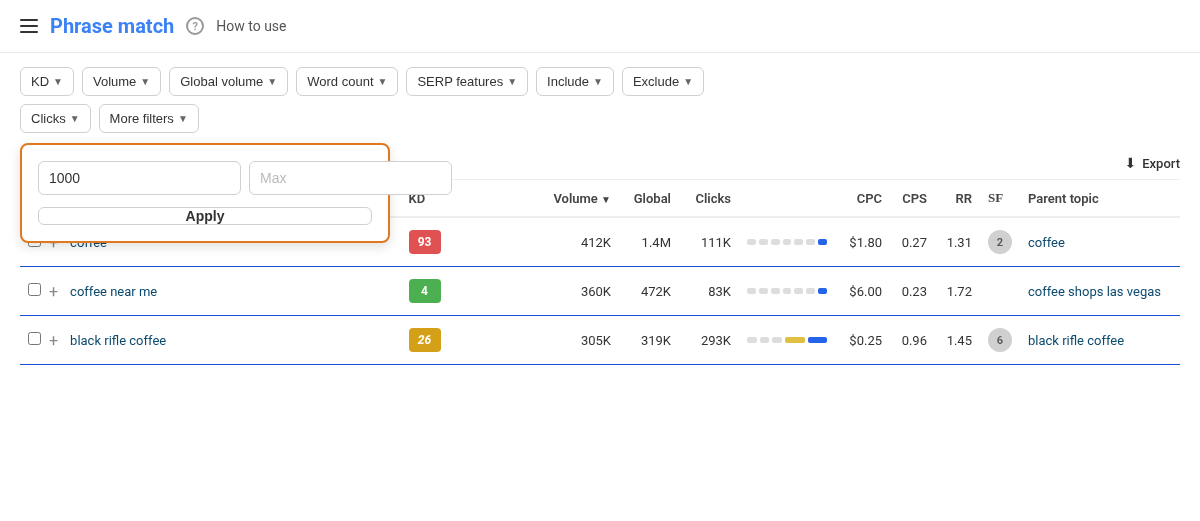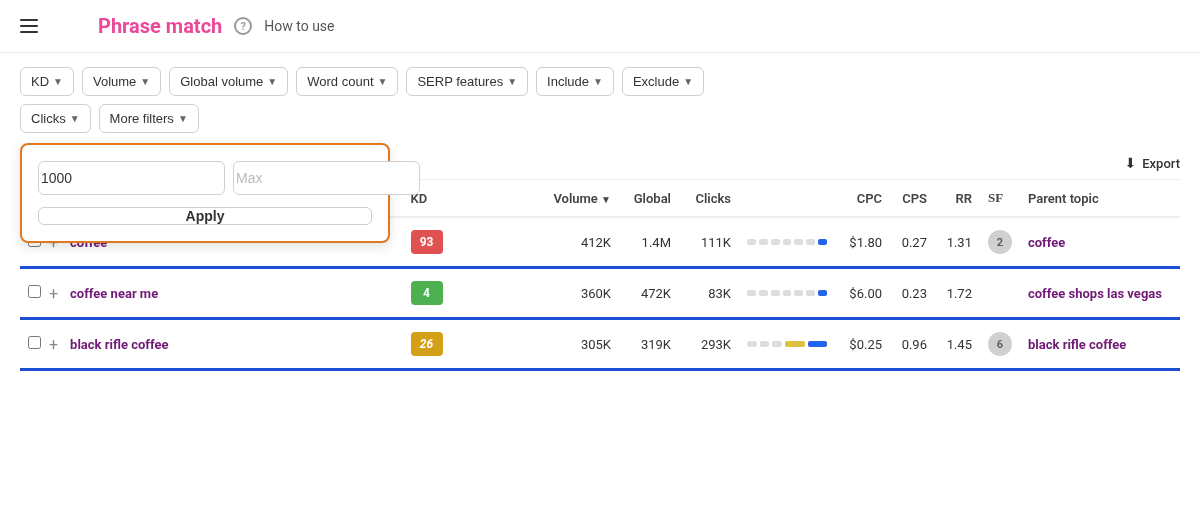--- a/index.html
+++ b/index.html
@@ -34,22 +34,21 @@
     .hamburger-icon span {
       display: block;
       width: 18px;
       height: 2px;
       background: #333;
       border-radius: 1px;
     }
     .page-title {
       font-size: 20px;
       font-weight: 700;
-      color: #ec4899;
-      margin-left: 48px;
+      color: #3b82f6;
     }
     .help-icon {
       width: 18px;
       height: 18px;
       border-radius: 50%;
       border: 2px solid #999;
       display: inline-flex;
       align-items: center;
       justify-content: center;
       font-size: 11px;
@@ -113,21 +112,21 @@
     }
     .filter-inputs {
       display: flex;
       gap: 8px;
       margin-bottom: 12px;
     }
     .filter-input {
       flex: 1;
       border: 1px solid #d0d0d0;
       border-radius: 6px;
-      padding: 8px 2px;
+      padding: 8px 10px;
       font-size: 14px;
       color: #333;
       outline: none;
     }
     .filter-input::placeholder {
       color: #bbb;
     }
     .apply-btn {
       width: 100%;
       background: #fff;
@@ -172,44 +171,44 @@
       text-align: left;
       font-size: 13px;
       font-weight: 600;
       color: #444;
       padding: 10px 8px;
       border-bottom: 2px solid #eee;
       white-space: nowrap;
     }
     thead th.right { text-align: right; }
     tbody tr {
-      border-bottom: 3px solid #1d4ed8;
+      border-bottom: 1px solid #1d4ed8;
     }
     tbody td {
       padding: 12px 8px;
       font-size: 13px;
       color: #333;
       vertical-align: middle;
     }
     tbody td.right { text-align: right; }
     .checkbox-cell {
       width: 20px;
       padding-right: 4px;
     }
     .add-cell {
       width: 16px;
       color: #888;
       cursor: pointer;
       font-size: 16px;
       padding: 0 4px;
     }
     .keyword-link {
-      color: #701a75;
+      color: #0c4a6e;
       text-decoration: none;
-      font-weight: 700;
+      font-weight: 400;
     }
     .kd-badge {
       display: inline-flex;
       align-items: center;
       justify-content: center;
       width: 32px;
       height: 24px;
       border-radius: 4px;
       font-size: 12px;
       font-weight: 700;

